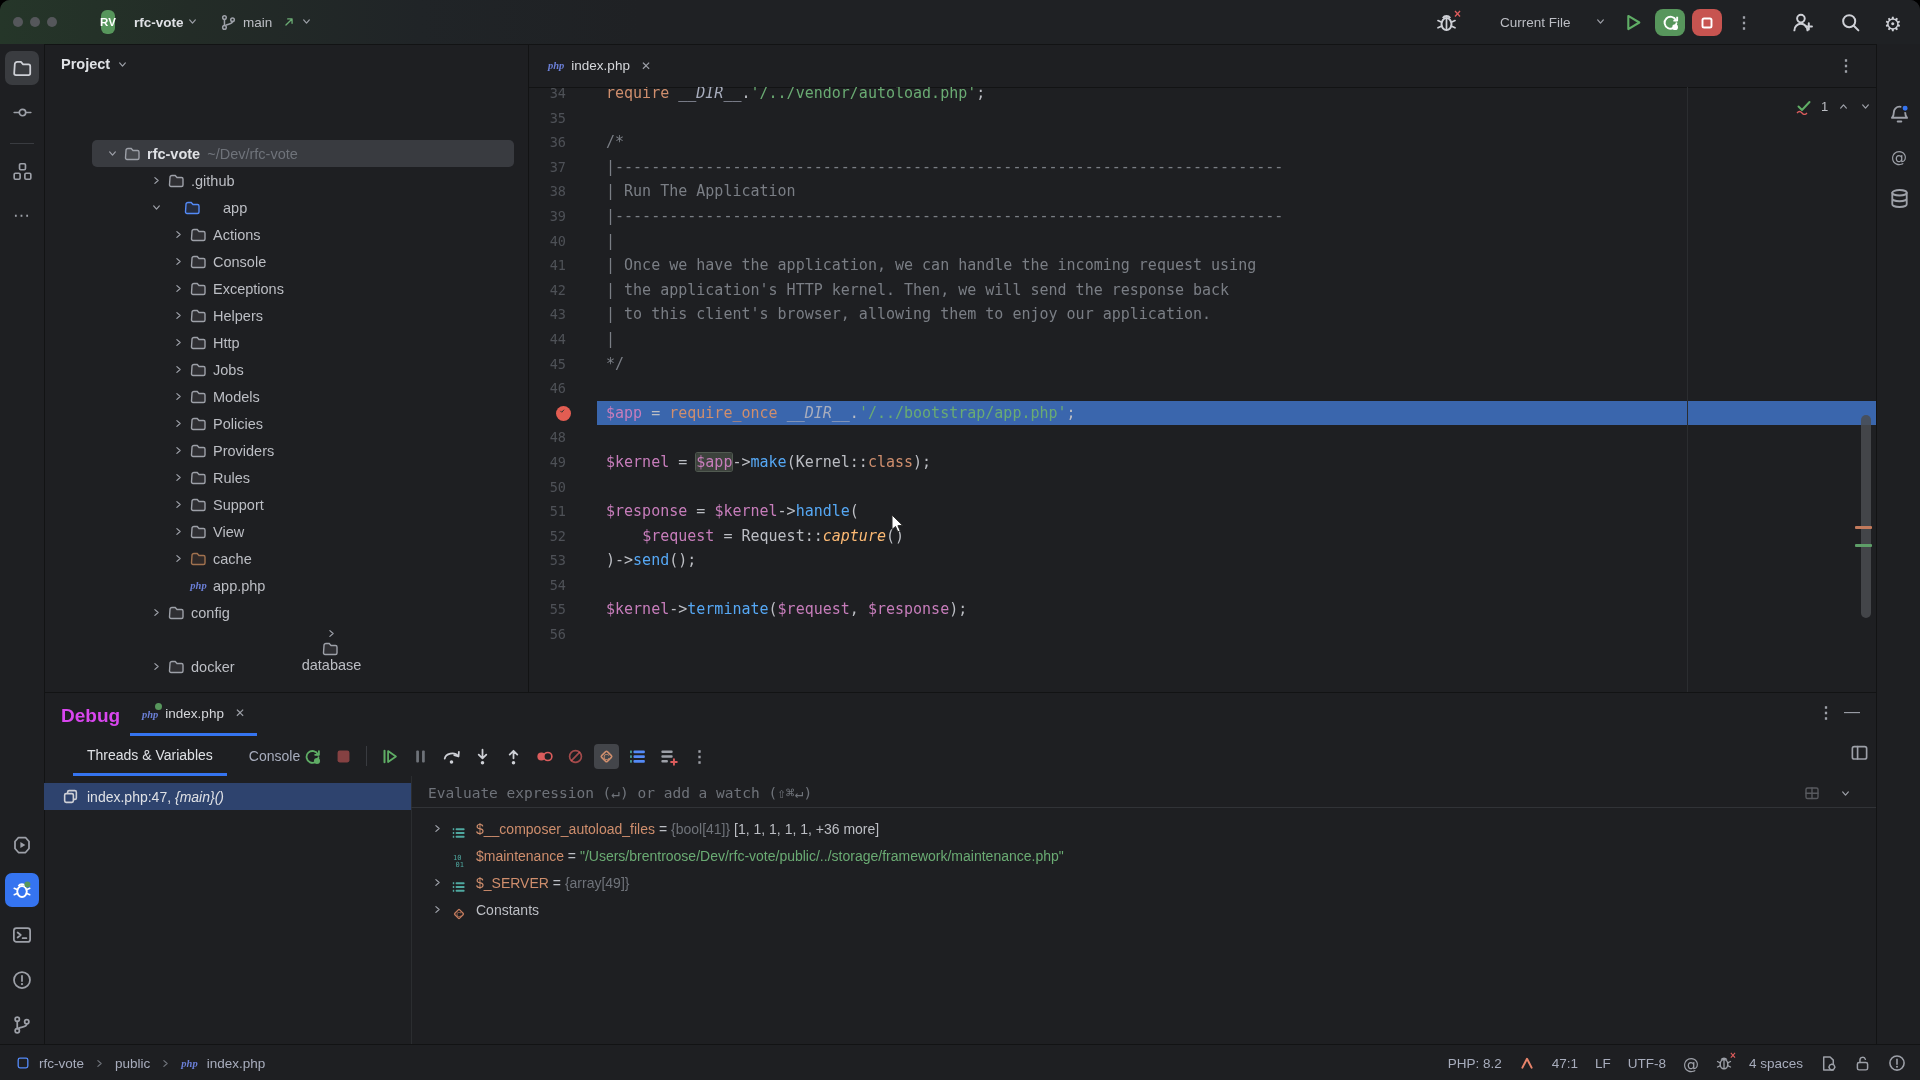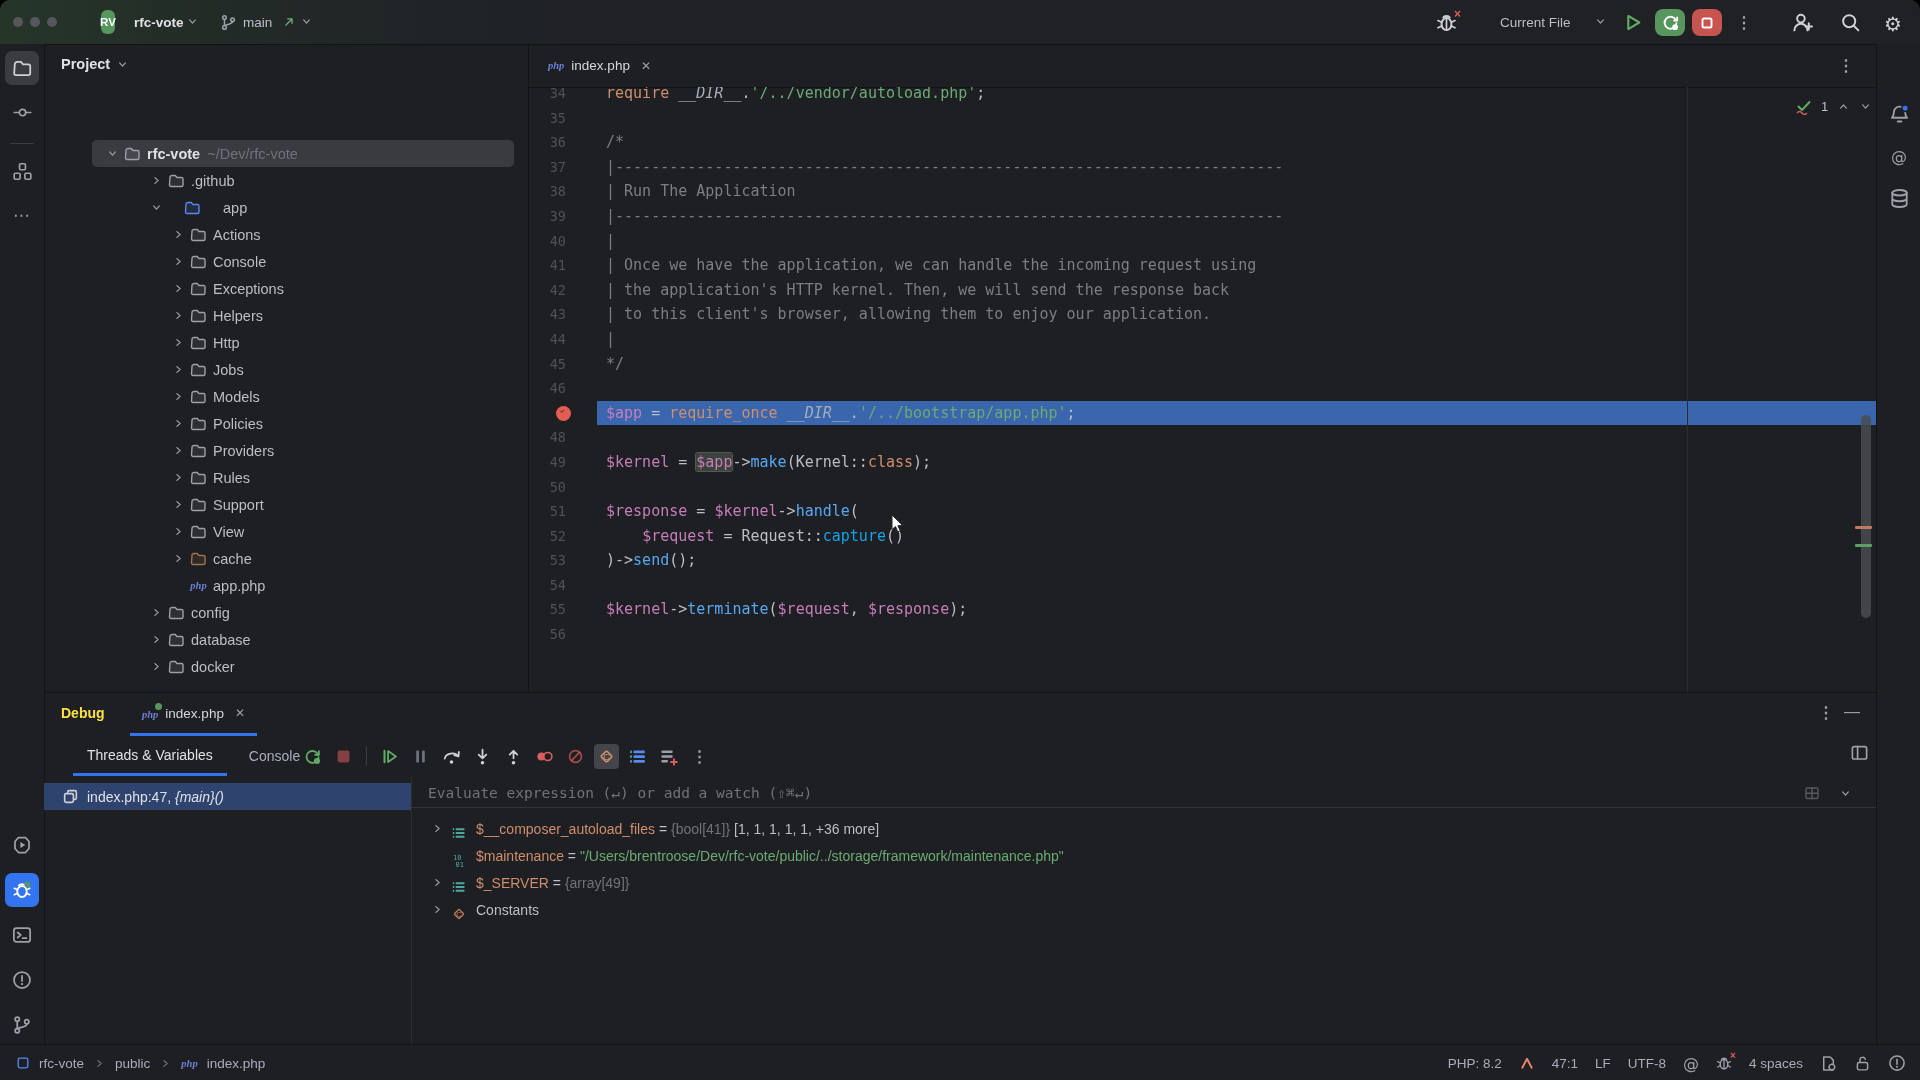--- a/index.html
+++ b/index.html
@@ -41,31 +41,31 @@
   .closex{color:#9DA0A8;font-size:12px;margin-left:4px;}
   .editor{left:528px;top:87px;width:1348px;height:605px;overflow:hidden;}
   .gutter{position:absolute;left:0;top:0;width:69px;transform:translateY(-6px);}
   .gnum{height:24.6px;line-height:24.6px;text-align:right;padding-right:31px;color:#4E5157;
     font-family:"DejaVu Sans Mono",monospace;font-size:13.5px;}
   .codecol{position:absolute;left:69px;top:0;width:1280px;transform:translateY(-6px);}
   .cline{height:24.6px;line-height:24.6px;white-space:pre;font-family:"DejaVu Sans Mono",monospace;font-size:15px;padding-left:9px;}
   .cline.exec{background:#3A66AD;}
   .cl-kw{color:#CF8E6D}.cl-pl{color:#BCBEC4}.cl-st{color:#6AAB73}.cl-va{color:#C77DBB}
   .cl-vh{color:#C77DBB;background:#3C423C;box-shadow:0 0 0 1px #515A51;border-radius:2px;}
-  .cl-cn{color:#A8ADBD;font-style:italic}.cl-fn{color:#56A8F5}.cl-fi{color:#0ea5e9;}
+  .cl-cn{color:#A8ADBD;font-style:italic}.cl-fn{color:#56A8F5}.cl-fi{color:#fdba74;font-style:italic}
   .cl-cl{color:#BCBEC4}.cl-cm{color:#7A7E85}
   .bpdot{position:absolute;right:26px;top:5px;width:15px;height:15px;border-radius:50%;background:#E35D52;
     display:flex;align-items:center;justify-content:center;}
   .guide{left:1687px;top:87px;width:1px;height:605px;background:#2B2D30;}
   .sbthumb{left:1861px;top:415px;width:10px;height:203px;background:#4A4C50;border-radius:5px;opacity:.85;}
   .mark{left:1855px;width:17px;height:3px;border-radius:1px;}
   .inspect{left:1796px;top:98px;display:flex;align-items:center;gap:9px;font-size:13px;color:#BCBEC4;}
   
   .debugpanel{left:44px;top:692px;width:1832px;height:352px;border-top:1px solid #121314;}
-  .dtitle{left:17px;top:12px;font-size:14px;font-weight:600;color:#fde047;text-align:right;}
+  .dtitle{left:17px;top:12px;font-size:19px;font-weight:600;color:#d946ef;text-align:right;}
   .dsesstab{left:86px;top:0;height:43px;display:flex;align-items:center;gap:7px;padding:0 12px;
     font-size:13.5px;color:#D5D7DB;border-bottom:3px solid #3574F0;box-sizing:border-box;}
   .dtabs{left:0;top:43px;width:100%;height:40px;display:flex;align-items:center;margin-left:25px;}
   .dtab{height:40px;display:flex;align-items:center;padding:0 14px;font-size:14px;box-sizing:border-box;}
   .dtab.active{color:#DFE1E5;border-bottom:3px solid #3574F0;}
   .dtab.inactive{color:#A8ADBD;margin-left:8px;}
   .dtools{left:256px;top:43px;height:40px;display:flex;align-items:center;gap:6px;}
   .dtool{width:25px;height:25px;border-radius:4px;display:flex;align-items:center;justify-content:center;}
   .dtool.selected{background:#43454A;}
   .ddiv{width:1px;height:20px;background:#393B40;margin:0 4px;}
@@ -492,21 +492,21 @@
               <polyline points="6,4.5 10,8 6,11.5" stroke="#9DA0A8" stroke-width="1.5" fill="none" stroke-linecap="round" stroke-linejoin="round"></polyline>
             </svg>
           </div>
           <div class="ticon">
             <svg width="17" height="16" viewBox="0 0 16 16" fill="none">
               <path d="M1.5 4.5 a2 2 0 0 1 2 -2 h3.2 l1.8 2 h4.5 a1.5 1.5 0 0 1 1.5 1.5 v6 a1.5 1.5 0 0 1 -1.5 1.5 h-10.5 a1.5 1.5 0 0 1 -1.5 -1.5 z" stroke="#9DA0A8" stroke-width="1.4" fill="#9DA0A822"></path>
             </svg>
           </div>
           <div>config</div>
         </div>
-        <div class="trow" style="padding-left: 57px;">
+        <div class="trow" style="padding-left: 57px; flex-direction: column;">
           <div class="tchev">
             <svg width="13" height="13" viewBox="0 0 16 16" fill="none">
               <polyline points="6,4.5 10,8 6,11.5" stroke="#9DA0A8" stroke-width="1.5" fill="none" stroke-linecap="round" stroke-linejoin="round"></polyline>
             </svg>
           </div>
           <div class="ticon">
             <svg width="17" height="16" viewBox="0 0 16 16" fill="none">
               <path d="M1.5 4.5 a2 2 0 0 1 2 -2 h3.2 l1.8 2 h4.5 a1.5 1.5 0 0 1 1.5 1.5 v6 a1.5 1.5 0 0 1 -1.5 1.5 h-10.5 a1.5 1.5 0 0 1 -1.5 -1.5 z" stroke="#9DA0A8" stroke-width="1.4" fill="#9DA0A822"></path>
             </svg>
           </div>

